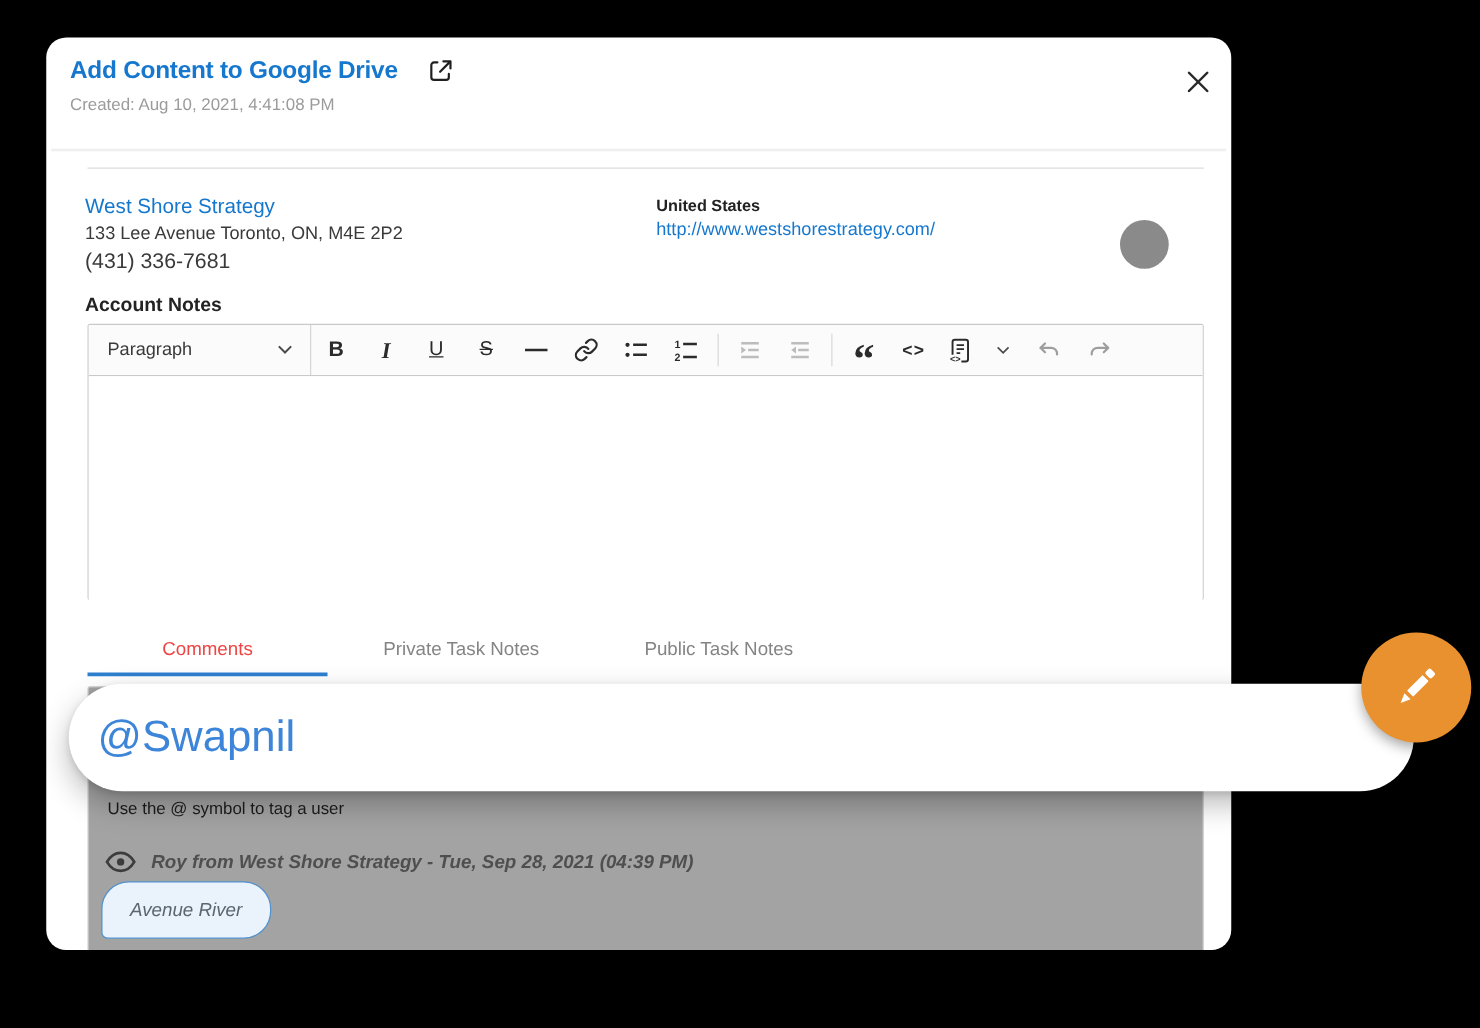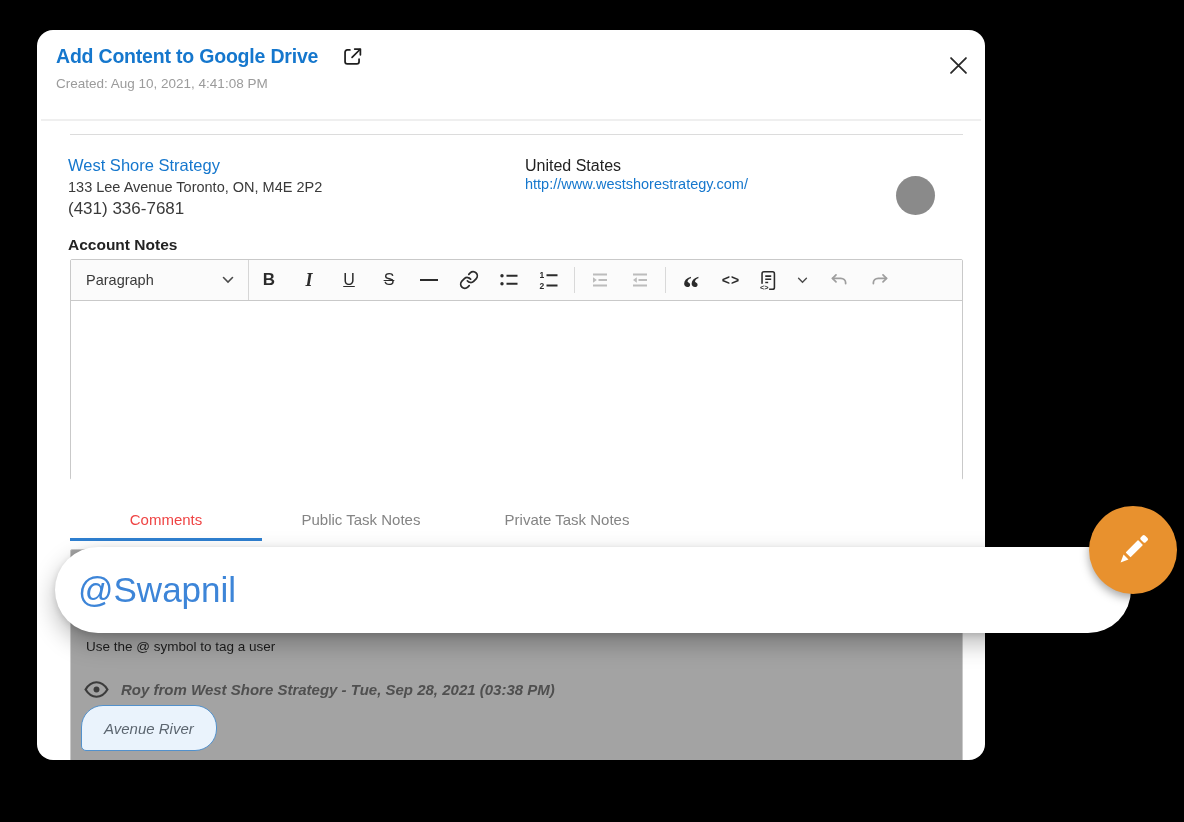--- a/index.html
+++ b/index.html
@@ -22,21 +22,21 @@
 
   .created-line { position:absolute; left:19px; top:46px; font-size:13.5px; color:#9b9b9b; }
 
   .divider-1 { position:absolute; left:4px; right:4px; top:89px; height:2px; background:#efefef; }
   .divider-2 { position:absolute; left:33px; width:893px; top:104px; height:1px; background:#dcdcdc; }
 
   
   .account-name { position:absolute; left:31px; top:126px; font-size:16.5px; font-weight:normal; color:var(--accent-blue,#1577cd); cursor:pointer; }
   .account-address { position:absolute; left:31px; top:149px; font-size:14.5px; color:#3a3a3a; }
   .account-phone { position:absolute; left:31px; top:169px; font-size:17px; color:#3a3a3a; }
-  .account-country { position:absolute; left:488px; top:127px; font-size:16px; font-weight:normal; color:#222; }
+  .account-country { position:absolute; left:488px; top:127px; font-size:13px; font-weight:bold; color:#222; }
   .account-website { position:absolute; left:488px; top:146px; font-size:14.5px; color:var(--accent-blue,#1577cd); cursor:pointer; }
   .avatar { position:absolute; left:859px; top:146px; width:39px; height:39px; border-radius:50%; background:#8a8a8a; }
 
   .notes-label { position:absolute; left:31px; top:206px; font-size:15.5px; font-weight:bold; color:#232323; }
 
   
   .editor { position:absolute; left:33px; top:229px; width:893px; height:221px; border:1px solid #c9c9c9; border-radius:2px; background:#fff; }
   .toolbar { height:41px; border-bottom:1px solid #c9c9c9; background:#fbfbfb; display:flex; align-items:stretch; }
   .tb-select { width:178px; display:flex; align-items:center; justify-content:space-between; padding:0 14px 0 15px; border-right:1px solid #d6d6d6; cursor:pointer; }
   .tb-select span { font-size:14.5px; color:#3a3a3a; }
@@ -223,33 +223,33 @@
             <path d="M8 5.5 4 9.5l4 4"></path>
             <path d="M4 9.5h9.5c3.2 0 5.5 2.3 5.5 5v1"></path>
           </svg>
         </button>
       </div>
       <div class="editor-content"></div>
     </div>
 
     <div class="tabs">
       <div class="tab tab-1 active">Comments</div>
+      <div class="tab tab-3">Private Task Notes</div>
       <div class="tab tab-2">Public Task Notes</div>
-      <div class="tab tab-3">Private Task Notes</div>
     </div>
 
     <div class="comment-box">
       <div class="comment-helper">Use the @ symbol to tag a user</div>
 
       <div class="comment-meta-row">
         <svg class="eye-icon" viewBox="0 0 26 20" fill="none" stroke="#3c3c3c" stroke-width="2.3">
           <path d="M1.5 10C4.6 4.8 8.3 2.4 13 2.4S21.4 4.8 24.5 10c-3.1 5.2-6.8 7.6-11.5 7.6S4.6 15.2 1.5 10z"></path>
           <circle cx="13" cy="10" r="3.1" fill="#3c3c3c" stroke="none"></circle>
         </svg>
-        <span class="comment-meta">Roy from West Shore Strategy - Tue, Sep 28, 2021 (03:38 PM)</span>
+        <span class="comment-meta">Roy from West Shore Strategy - Tue, Sep 28, 2021 (04:39 PM)</span>
       </div>
 
       <div class="comment-chip">Avenue River</div>
     </div>
 
   </div>
 
   <div class="callout">
     <span class="mention">@Swapnil</span>
   </div>

